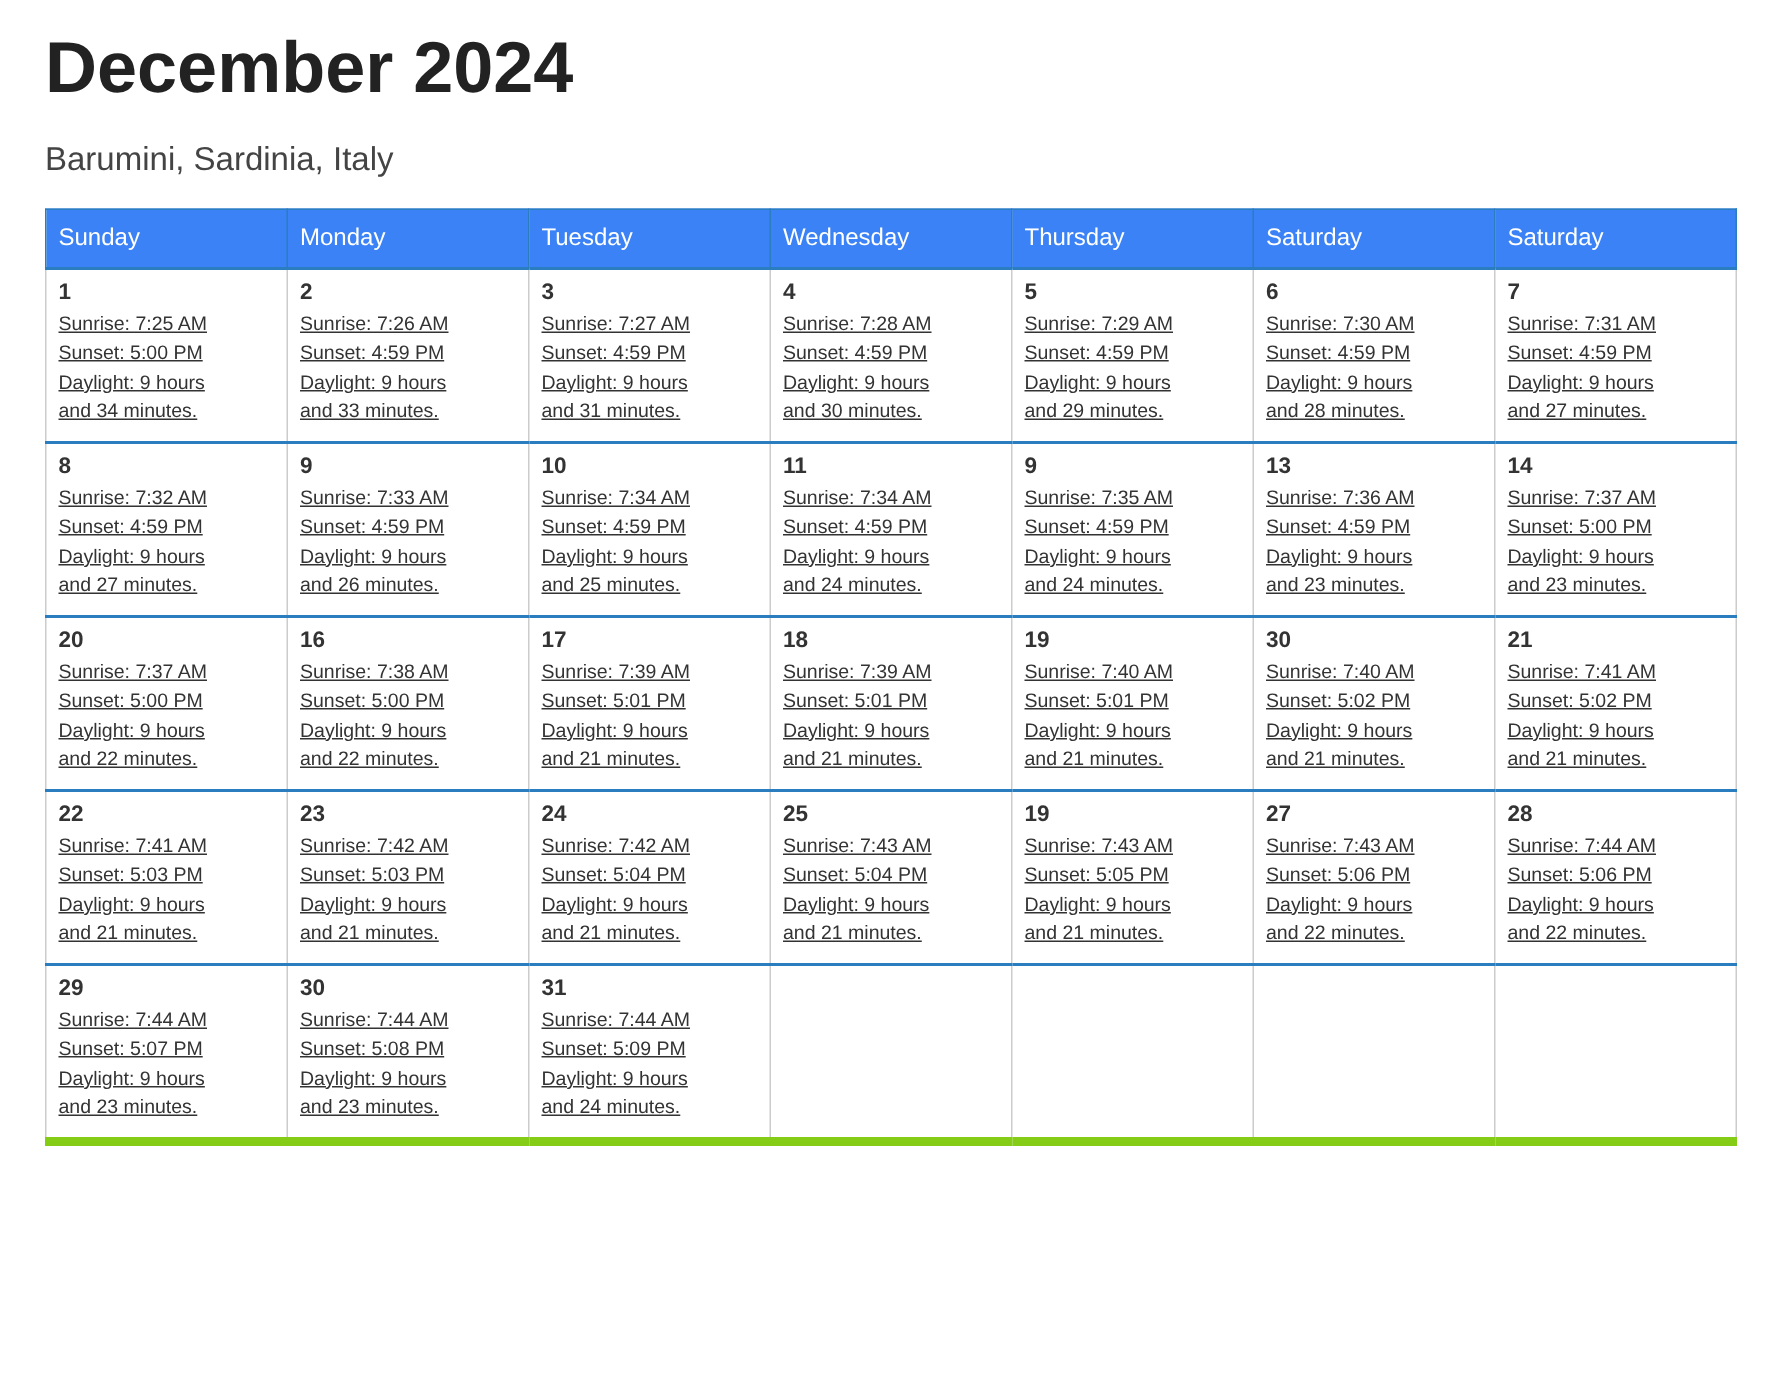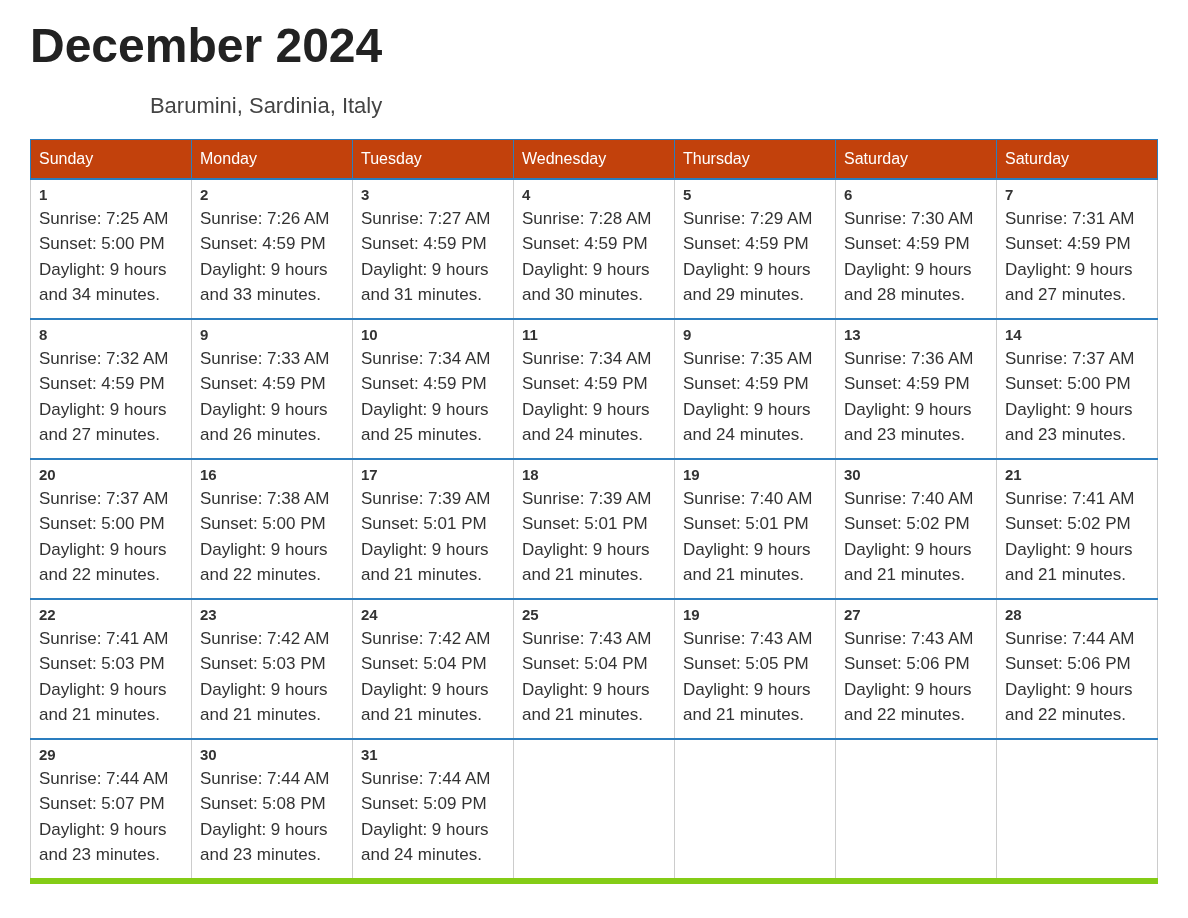--- a/index.html
+++ b/index.html
@@ -29,40 +29,40 @@
       font-size: 22px;
       font-weight: bold;
       color: #1a7abf;
     }
     .logo-block {
       display: flex;
       flex-direction: column;
       line-height: 1.1;
     }
     .title-block {
-      text-align: right;
+      text-align: left;
     }
     .month-title {
       font-size: 48px;
       font-weight: bold;
       color: #222;
       line-height: 1.1;
     }
     .location-title {
       font-size: 22px;
       color: #444;
       margin-top: 20px;
     }
     table {
       width: 100%;
       border-collapse: collapse;
       table-layout: fixed;
     }
     thead tr th {
-      background-color: #c2410c;
+      background-color: #3b82f6;
       color: #fff;
       font-size: 16px;
       font-weight: normal;
       padding: 10px 8px;
       text-align: left;
       border: 1px solid #2a7dbf;
     }
     tbody tr td {
       border-top: 2px solid #2a7dbf;
       border-left: 1px solid #ccc;
@@ -83,23 +83,24 @@
     tbody tr:last-child td {
       border-bottom: 6px solid #84cc16;
     }
     .day-number {
       font-size: 15px;
       font-weight: bold;
       display: block;
       margin-bottom: 3px;
     }
     .day-info {
-      font-size: 17px;
+      font-size: 13px;
       line-height: 1.5;
       color: #333;
+      text-decoration: underline;
     }
     .empty-cell {
       background: #fff;
     }
     .logo-row1 {
       display: flex;
       align-items: center;
     }
   </style>
 </head>

